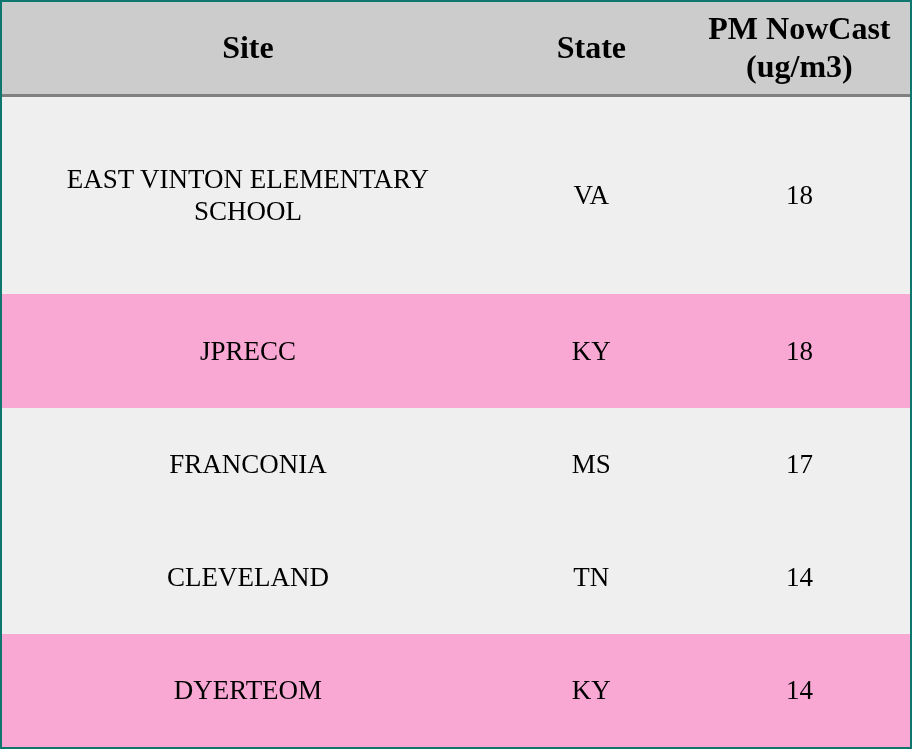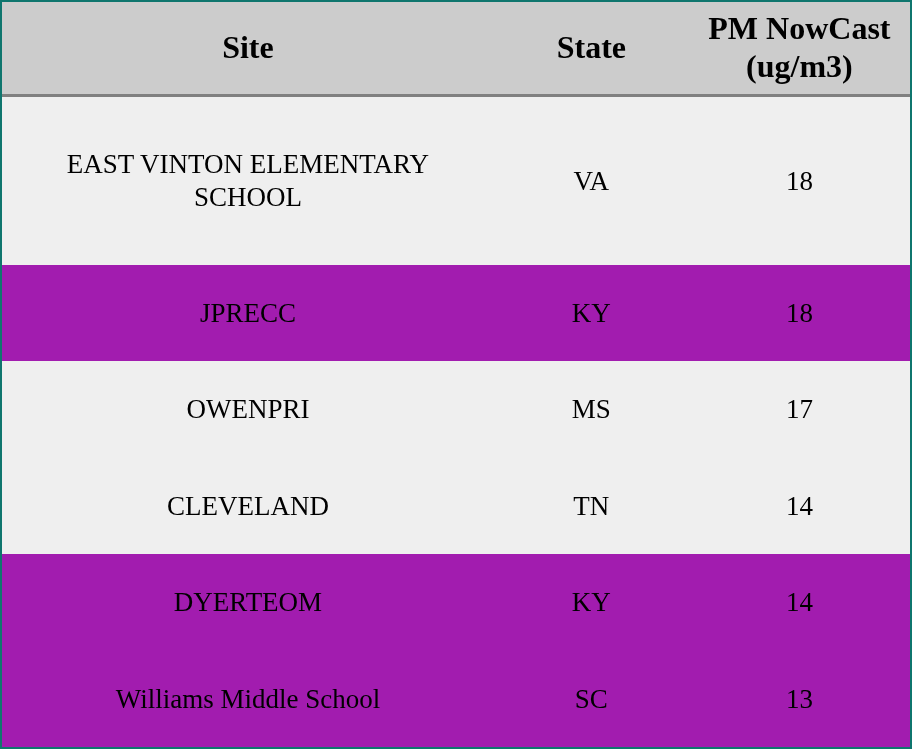--- a/index.html
+++ b/index.html
@@ -47,21 +47,21 @@
     text-align: center;
     vertical-align: middle;
     padding: 6px 8px;
     line-height: 1.2;
     border: none;
   }
   tbody tr.row-odd td {
     background: #efefef;
   }
   tbody tr.row-even td {
-    background: #a21caf;
+    background: #f9a8d4;
   }
 </style>
 </head>
 <body>
 
 <div class="table-wrap">
   <table class="data-table">
     <thead>
       <tr>
         <th class="col-site">Site</th>
@@ -74,34 +74,29 @@
         <td>EAST VINTON ELEMENTARY SCHOOL</td>
         <td>VA</td>
         <td>18</td>
       </tr>
       <tr class="row-even">
         <td>JPRECC</td>
         <td>KY</td>
         <td>18</td>
       </tr>
       <tr class="row-odd">
-        <td>OWENPRI</td>
+        <td>FRANCONIA</td>
         <td>MS</td>
         <td>17</td>
       </tr>
       <tr class="row-odd">
         <td>CLEVELAND</td>
         <td>TN</td>
         <td>14</td>
       </tr>
       <tr class="row-even">
         <td>DYERTEOM</td>
         <td>KY</td>
         <td>14</td>
       </tr>
-      <tr class="row-even">
-        <td>Williams Middle School</td>
-        <td>SC</td>
-        <td>13</td>
-      </tr>
     </tbody>
   </table>
 </div>
 
 </body></html>

